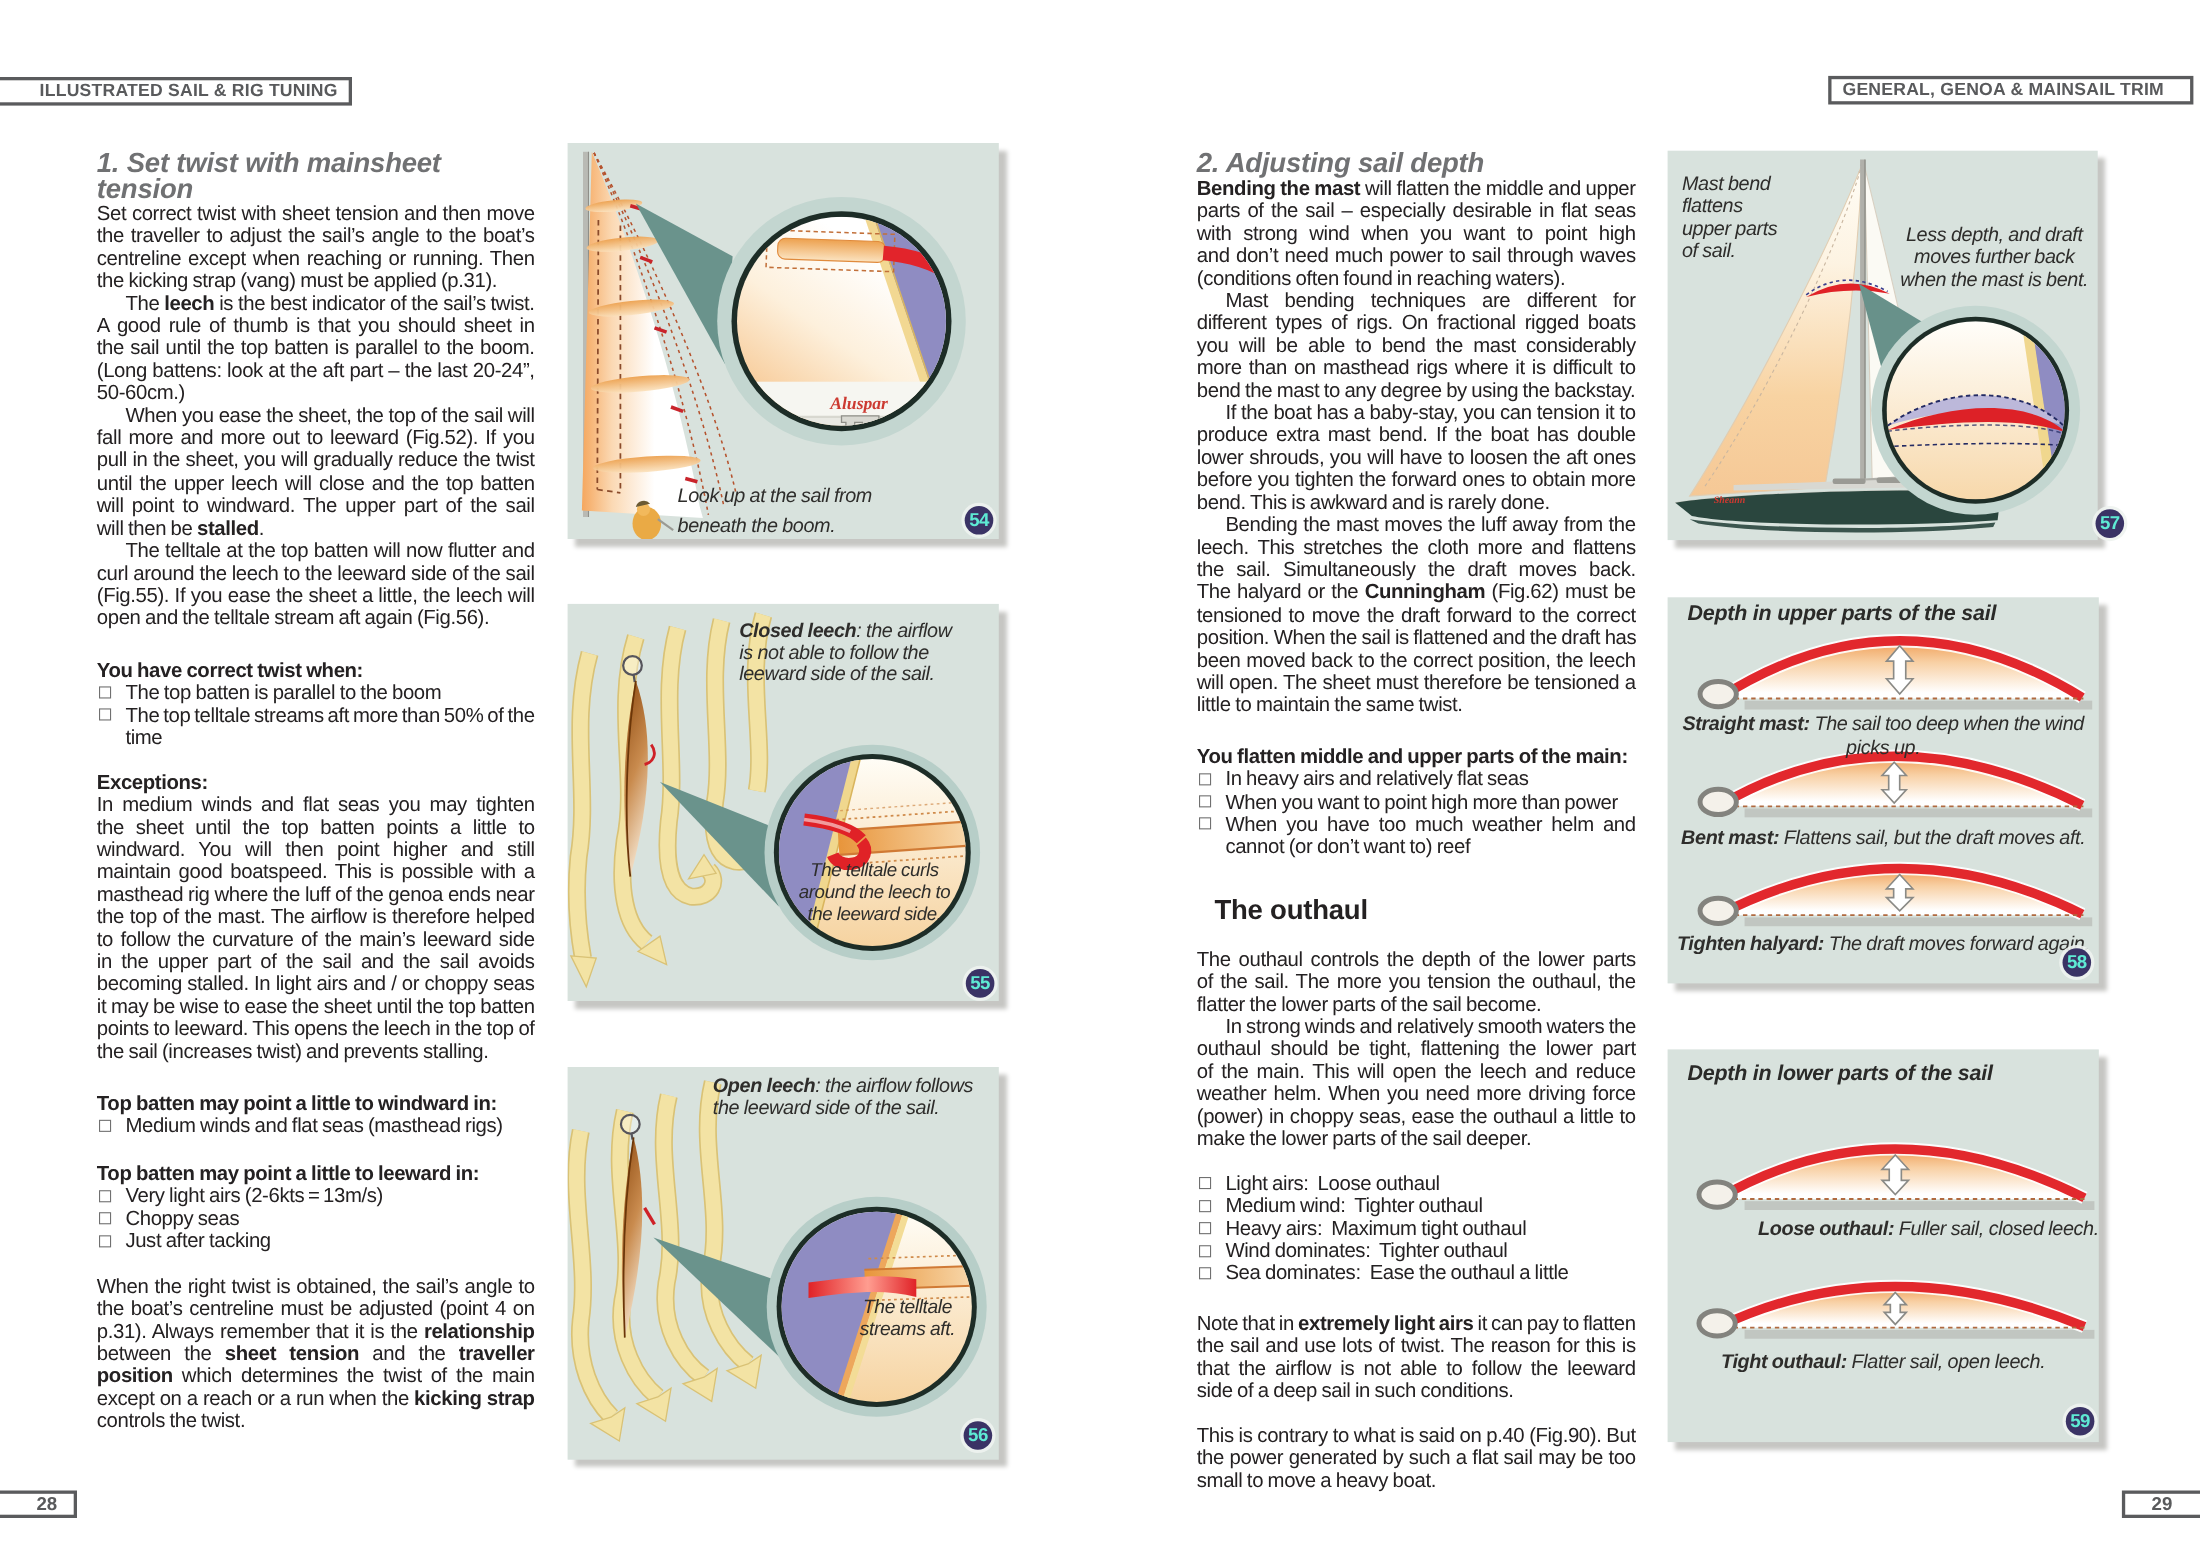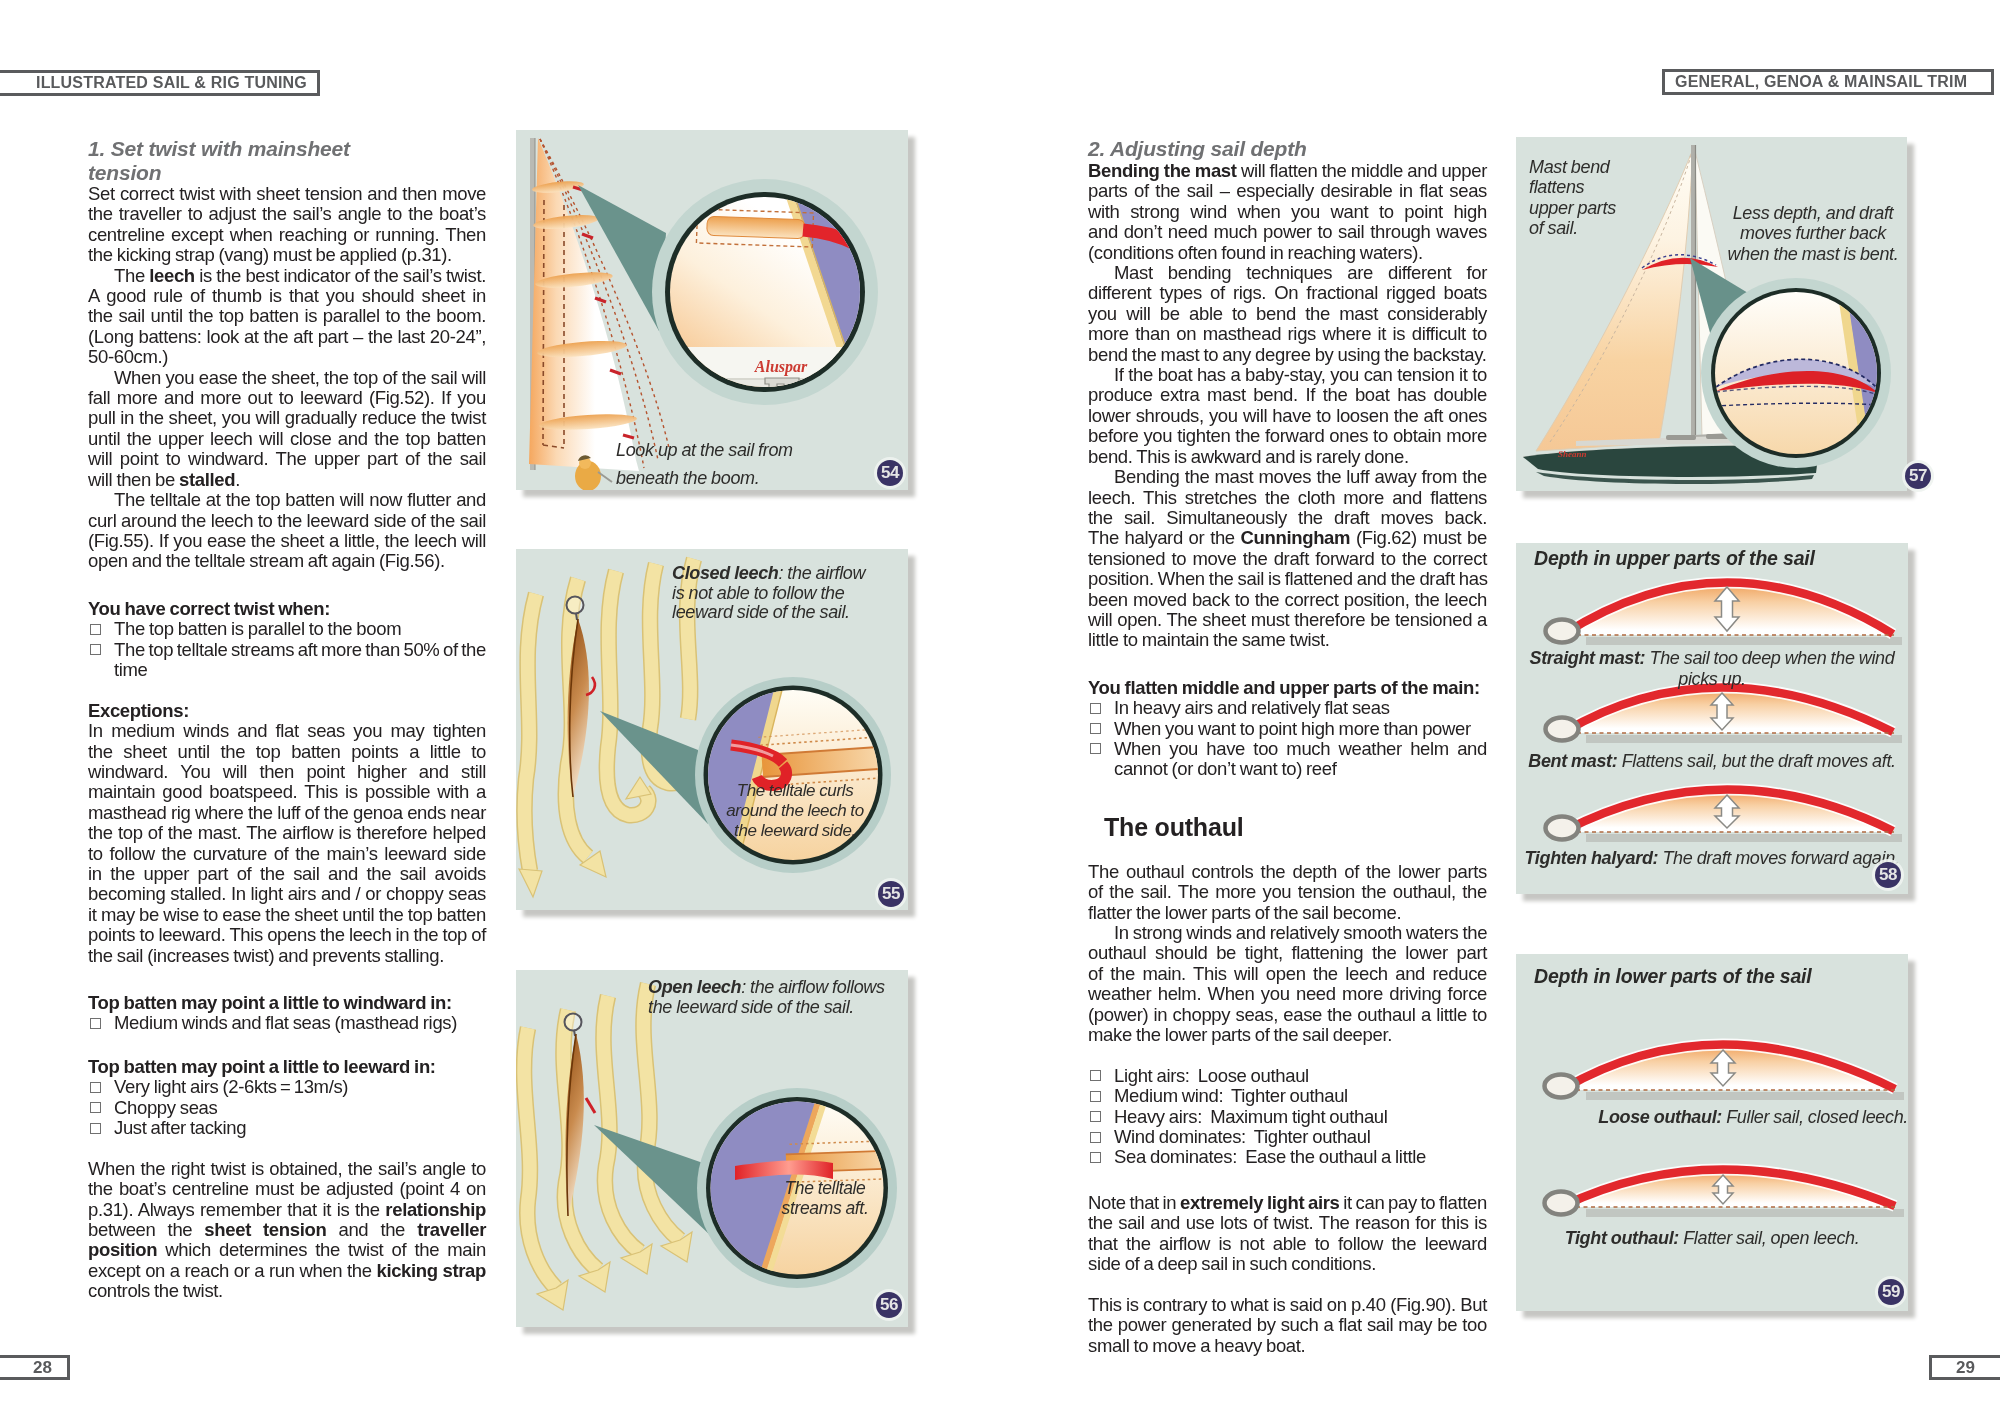--- a/index.html
+++ b/index.html
@@ -4,37 +4,37 @@
 <style>
   html,body{margin:0;padding:0;}
   #page{position:relative;width:2000px;height:1412px;background:#ffffff;overflow:hidden;
         font-family:"Liberation Sans",sans-serif;color:#242122;}
   .hdr{position:absolute;box-sizing:border-box;border:3px solid #5a5b5d;background:#fff;height:26px;white-space:nowrap;overflow:hidden;
        font-weight:bold;font-size:16px;color:#595a5c;letter-spacing:.2px;line-height:20px;}
   .pn{position:absolute;box-sizing:border-box;border:3px solid #5a5b5d;background:#fff;height:25px;
       font-weight:bold;font-size:17px;color:#595a5c;line-height:19px;}
   .col{position:absolute;font-size:18.5px;line-height:20.42px;letter-spacing:-0.35px;word-spacing:-0.7px;}
   .t{word-spacing:-1.9px;}
-  h1{font-size:21px;line-height:23.5px;font-style:italic;font-weight:bold;color:#707173;
+  h1{font-size:25px;line-height:23.5px;font-style:italic;font-weight:bold;color:#707173;
      letter-spacing:-0.2px;word-spacing:0;margin:0;}
   .jl{text-align:justify;text-align-last:justify;height:20.42px;white-space:nowrap;}
   .ll{text-align:left;height:20.42px;white-space:nowrap;}
   .ind{display:inline-block;width:26px;}
   .sp{height:20.4px;}
   .sp2{height:27px;}
   .bh{font-weight:bold;}
   .cbi{position:relative;padding-left:26px;}
   .cb{position:absolute;left:2px;top:4.5px;width:9px;height:9px;border:1.7px solid #707070;background:#fff;}
   .wrapind{padding-left:26px;}
   h2{font-size:25px;line-height:26px;font-weight:bold;color:#242122;margin:16px;
      letter-spacing:-0.2px;word-spacing:0;}
   .panel{position:absolute;background:#d8e2dd;box-shadow:7px 7px 4px #c6c6c3;}
   .cap{position:absolute;font-style:italic;font-size:18px;line-height:19.7px;color:#2e2d2b;letter-spacing:-0.35px;word-spacing:-0.4px;}
   .badge{position:absolute;width:26px;height:26px;border-radius:50%;background:#3a3365;box-shadow:0 0 0 3px rgba(238,243,240,0.9);
-         color:#e5e5e5;font-weight:bold;font-size:17px;line-height:26px;text-align:center;letter-spacing:-0.5px;}
+         color:#5eead4;font-weight:bold;font-size:17px;line-height:26px;text-align:center;letter-spacing:-0.5px;}
   .fh{position:absolute;font-weight:bold;font-style:italic;font-size:19.5px;color:#2a2a28;letter-spacing:-0.2px;}
   svg{position:absolute;left:0;top:0;}
 </style>
 </head>
 <body>
 <div id="page">
 
   <div class="hdr" style="left:-10px;top:70px;width:330px;padding-left:43px;">ILLUSTRATED SAIL &amp; RIG TUNING</div>
   <div class="hdr" style="left:1662px;top:69px;width:332px;padding-left:10px;">GENERAL, GENOA &amp; MAINSAIL TRIM</div>
   <div class="pn" style="left:-10px;top:1355px;width:80px;text-align:right;padding-right:15px;">28</div>

